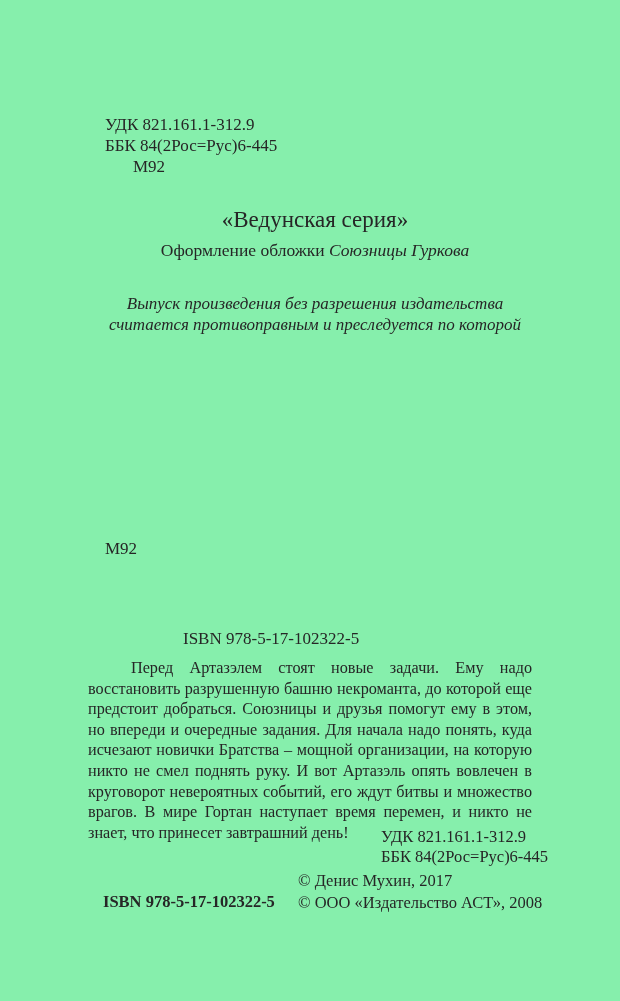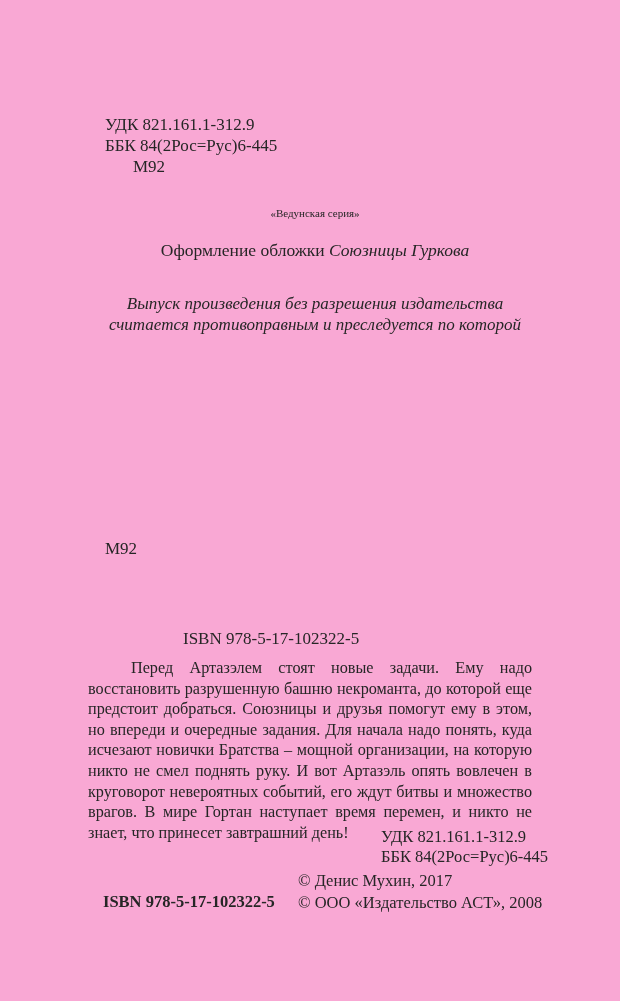--- a/index.html
+++ b/index.html
@@ -4,21 +4,21 @@
 <style>
   html, body {
     margin: 0;
     padding: 0;
     background: #ffffff;
   }
   .page {
     position: relative;
     width: 620px;
     height: 1001px;
-    background: #f9a8d4;
+    background: #86efac;
     font-family: "Liberation Serif", "DejaVu Serif", serif;
     color: #262626;
     overflow: hidden;
   }
   .abs { position: absolute; }
 
   
   .top-codes {
     left: 105px;
     top: 114px;
@@ -27,21 +27,21 @@
     white-space: nowrap;
   }
   .top-codes .author-sign { padding-left: 28px; }
 
   
   .center-col {
     left: 85px;
     width: 460px;
     text-align: center;
   }
-  .series-title { top: 207px; font-size: 11px; }
+  .series-title { top: 207px; font-size: 23px; }
   .cover-credit { top: 240px; font-size: 17.5px; }
   .cover-credit .credit-name { font-style: italic; }
   .legal-warning {
     top: 293px;
     font-style: italic;
     font-size: 17px;
     line-height: 21px;
   }
 
   

